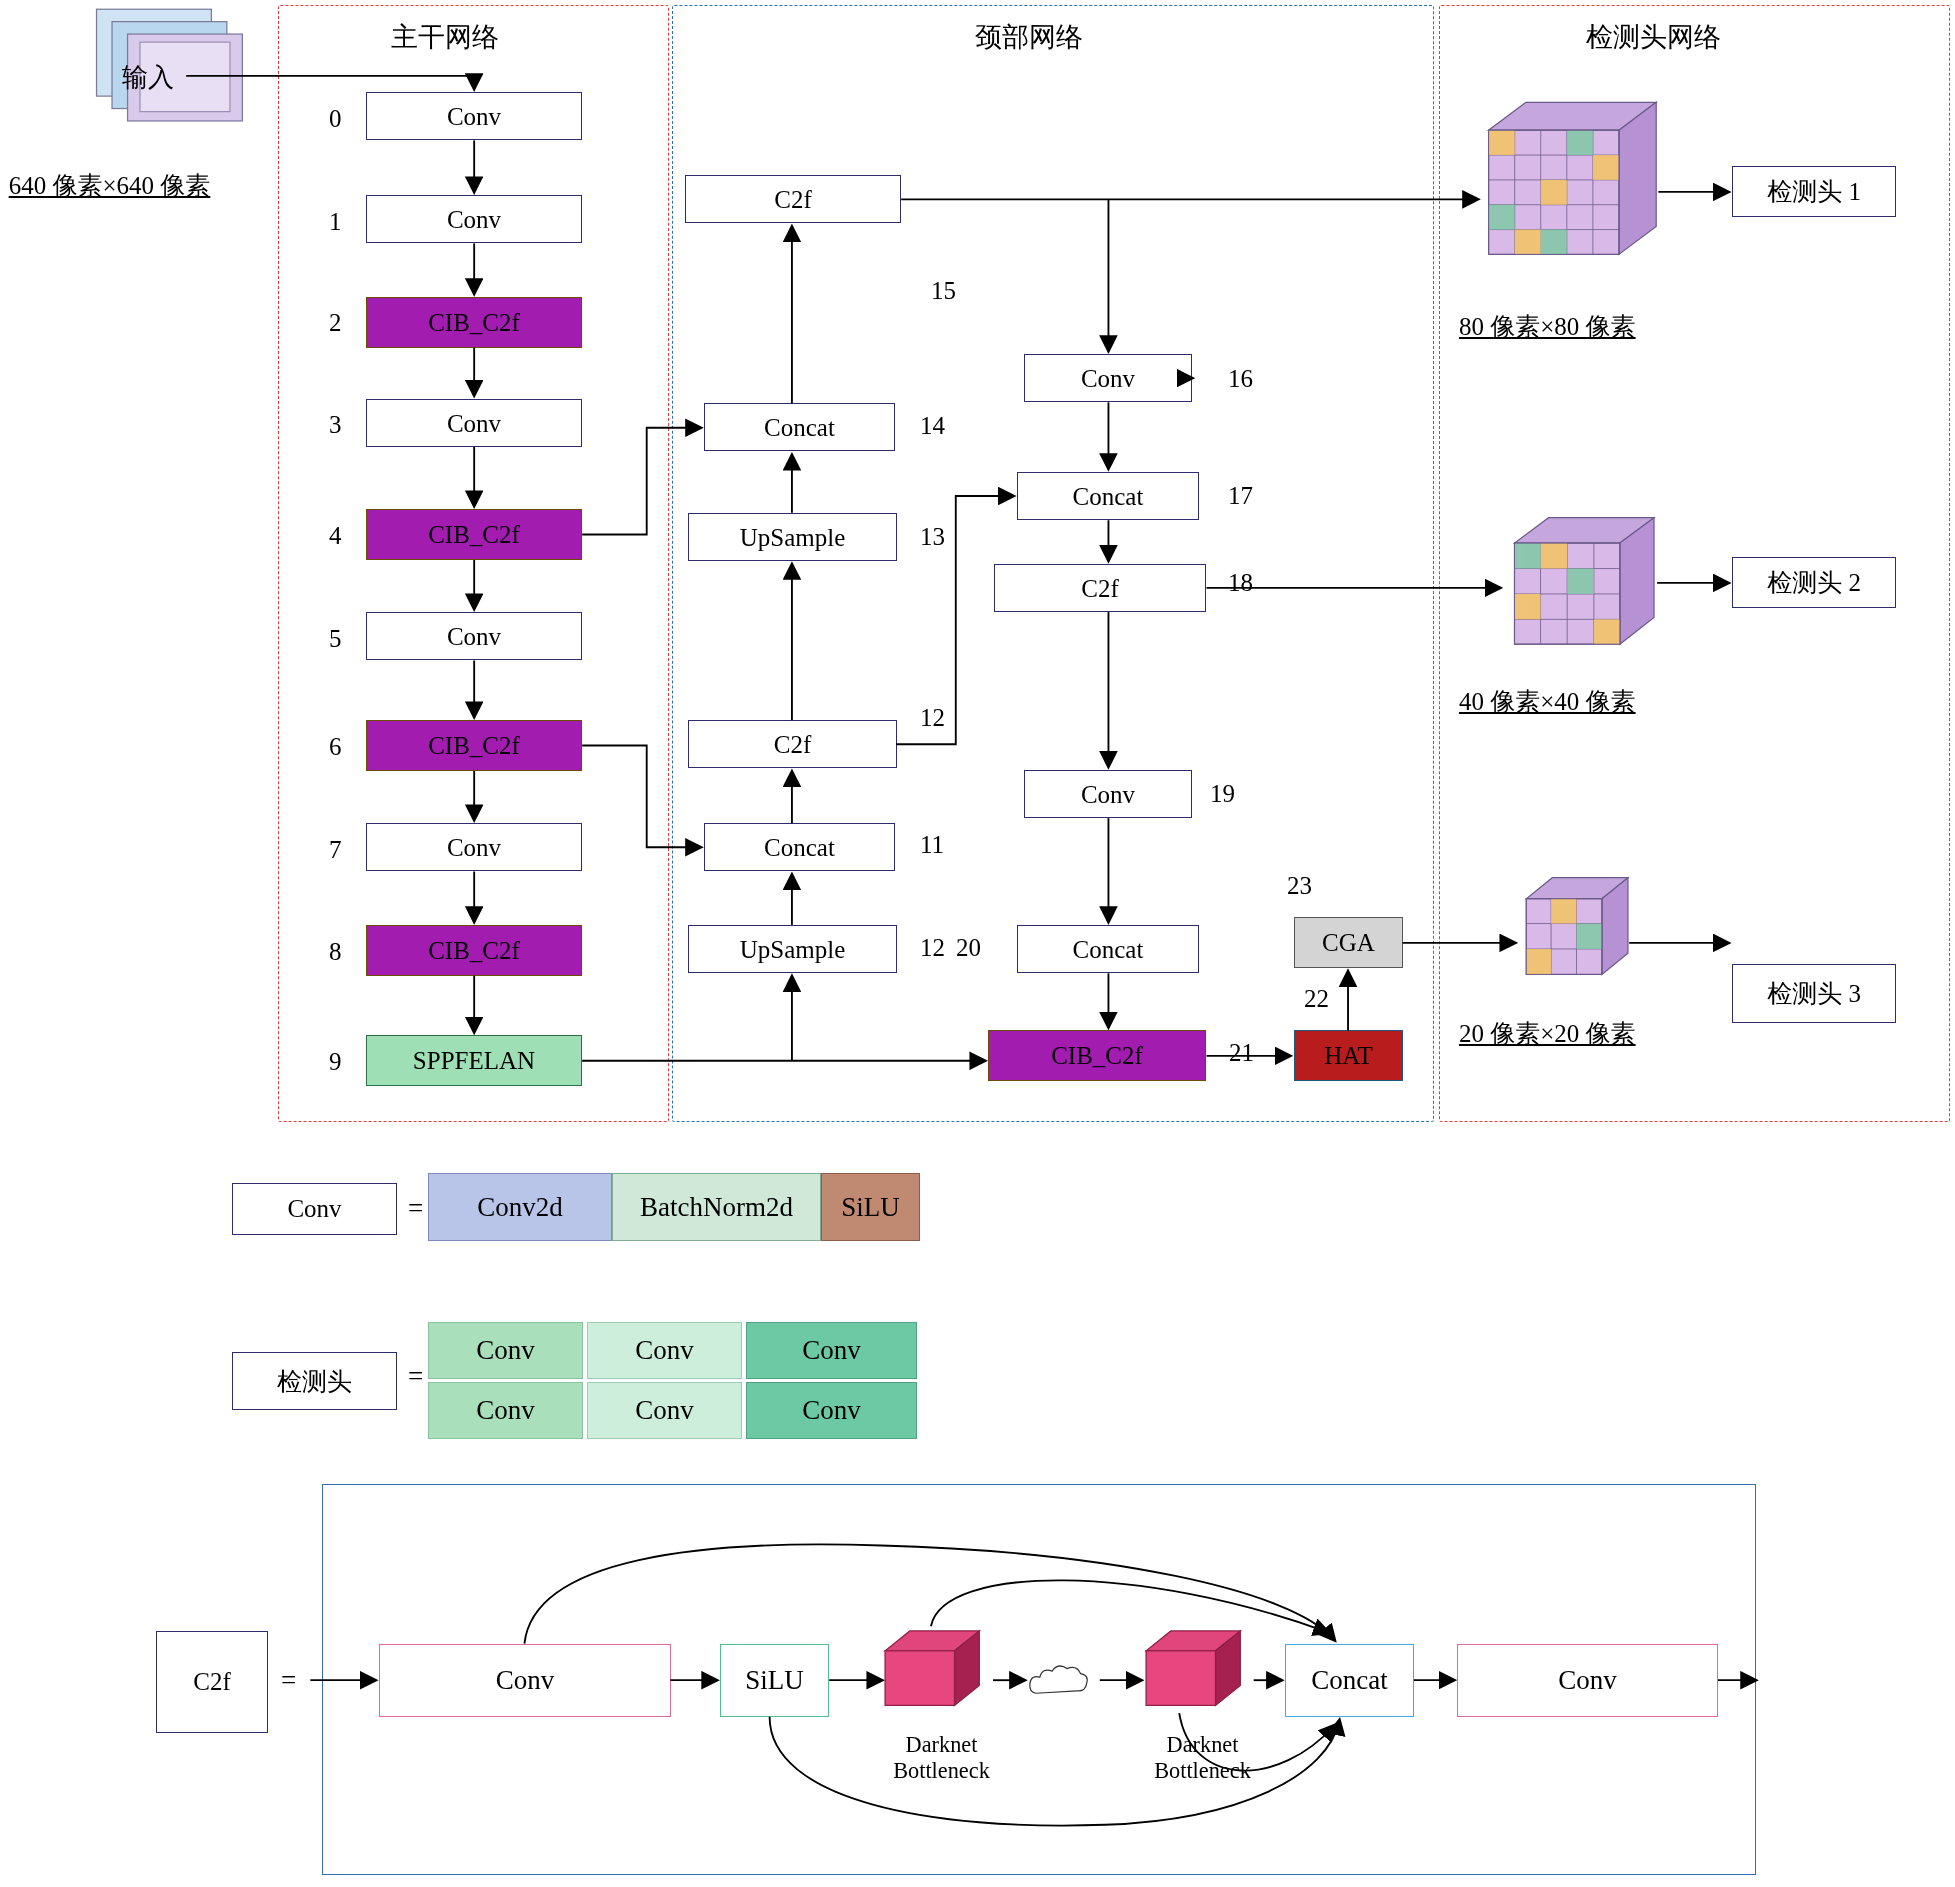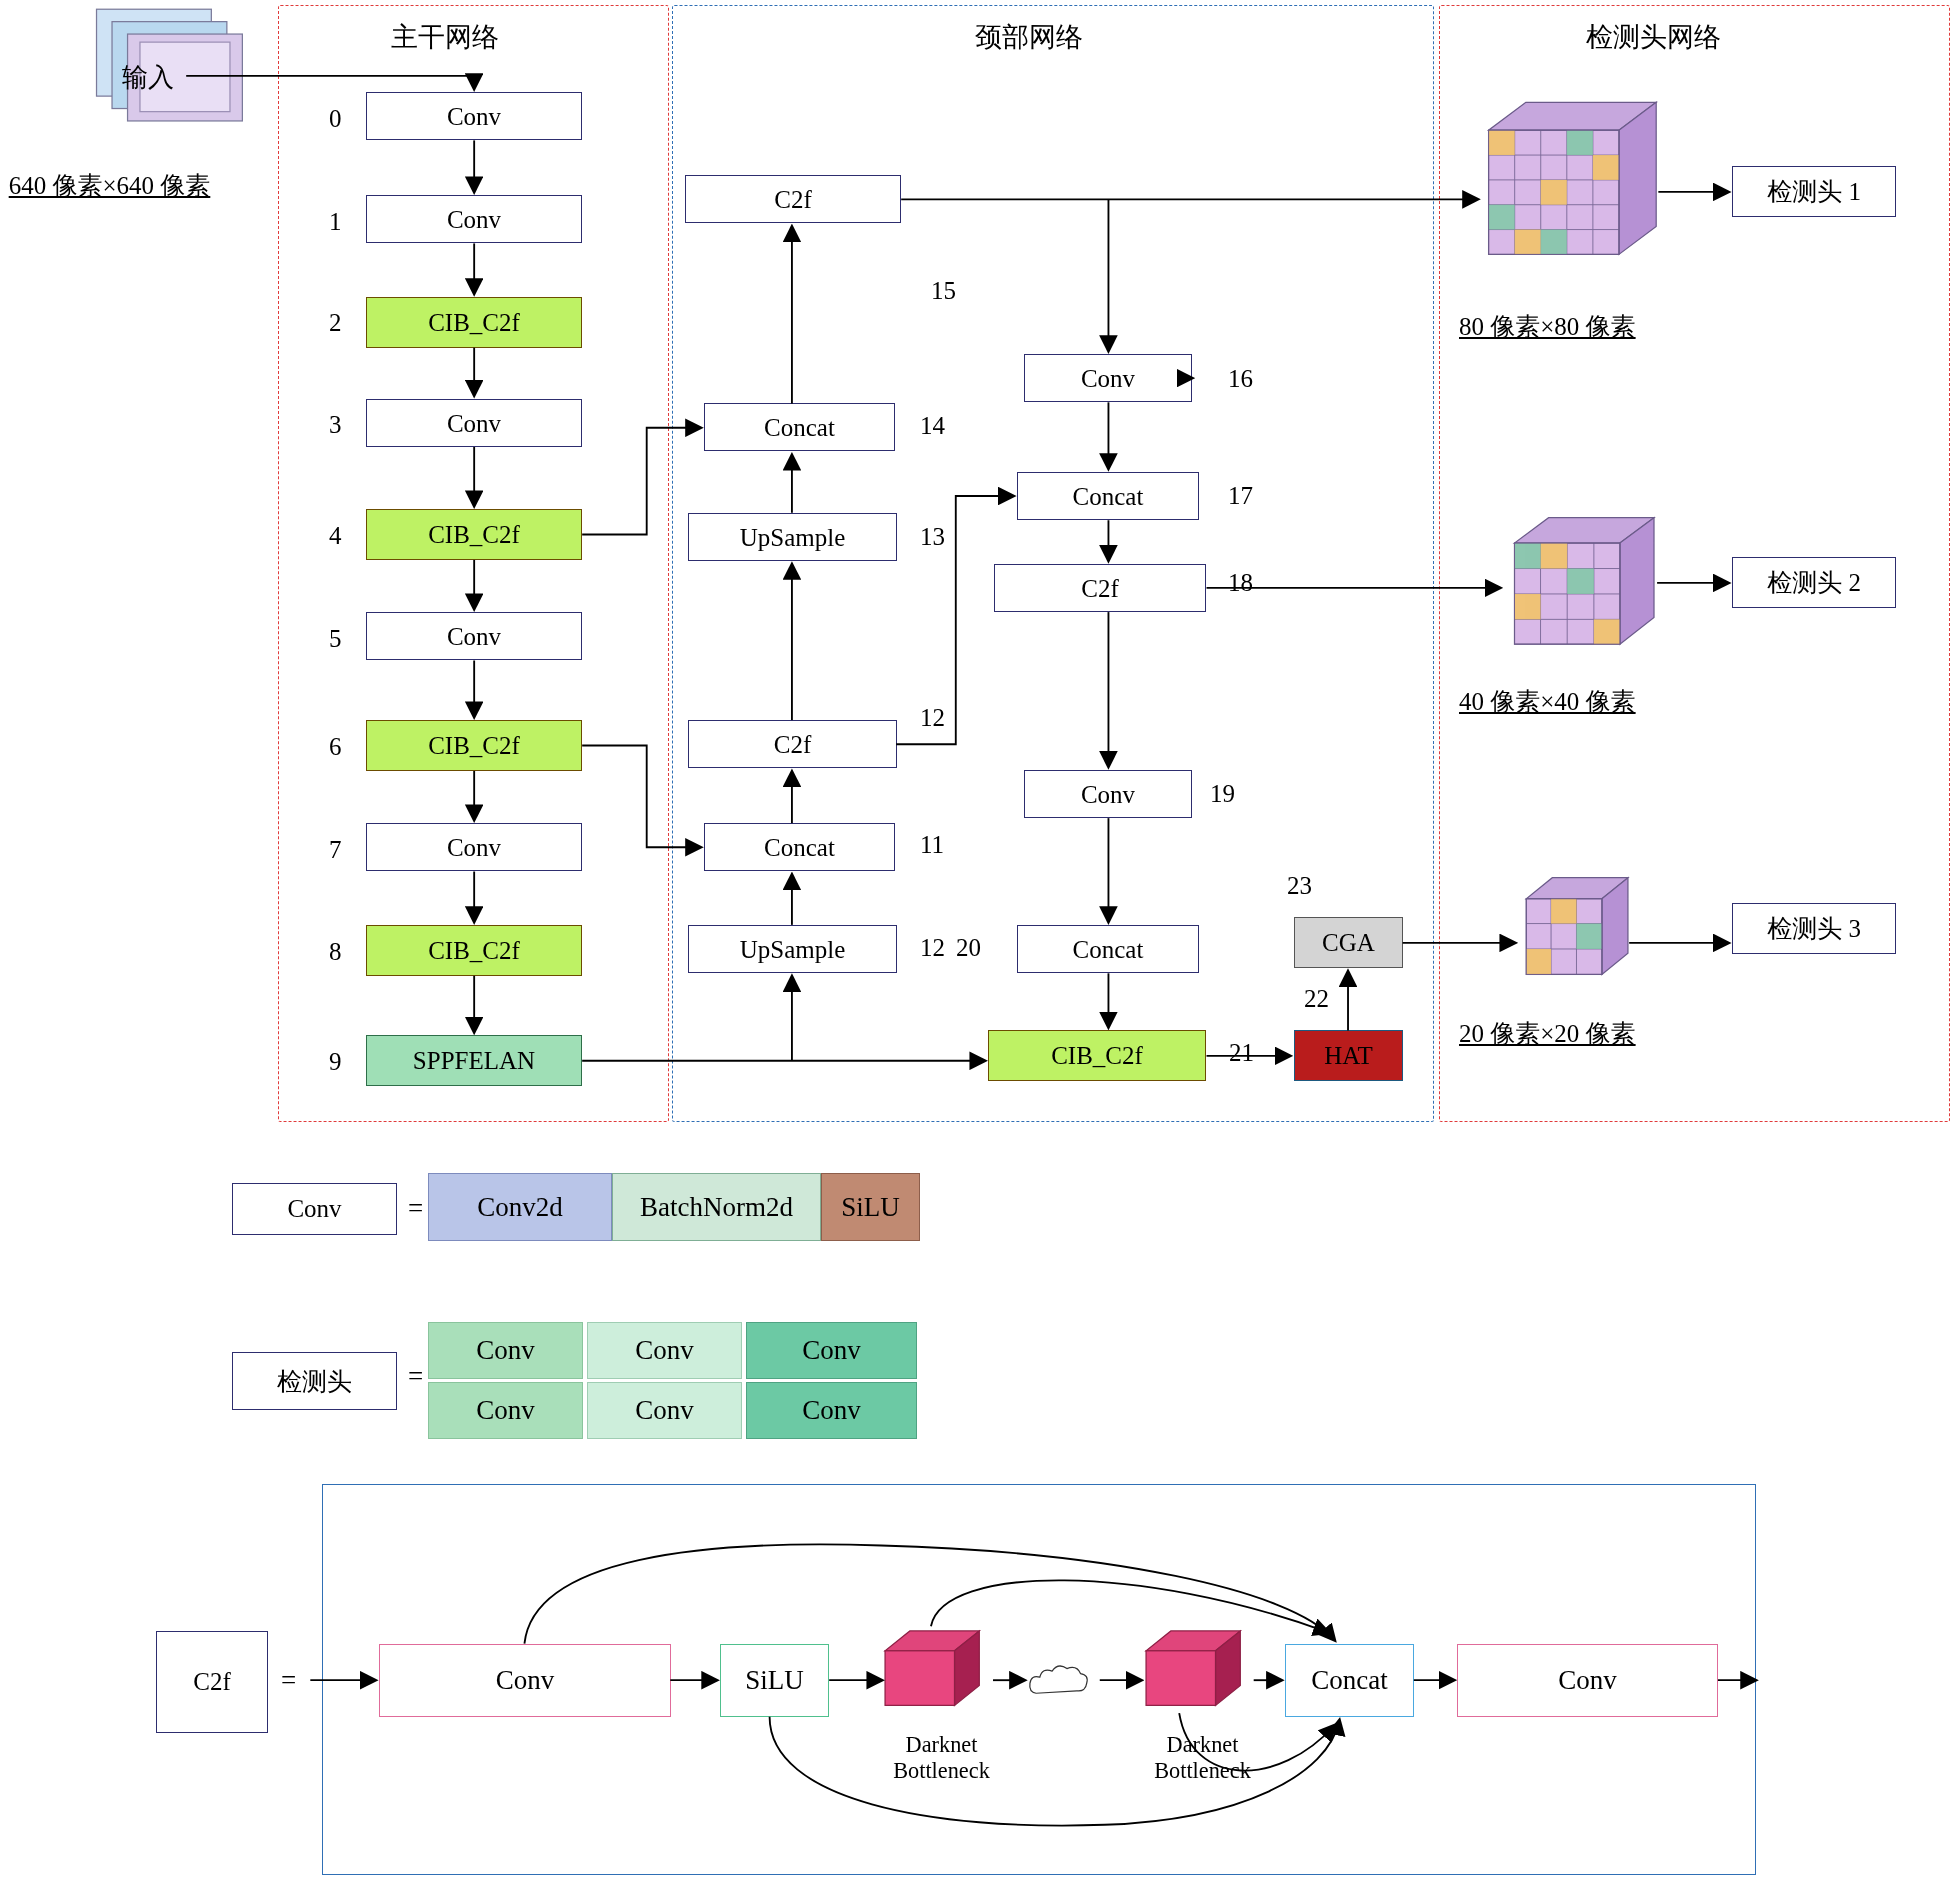--- a/index.html
+++ b/index.html
@@ -33,21 +33,21 @@
     box-sizing: border-box;
     border: 1.2px solid #2d2d6e;
     background: #ffffff;
     display: flex;
     align-items: center;
     justify-content: center;
     font-size: 25px;
     line-height: 1;
     white-space: nowrap;
   }
-  .orange { background: #bef264; border-color: #6b4c00; }
+  .orange { background: #a21caf; border-color: #6b4c00; }
   .green  { background: #9fdfb6; border-color: #2e6e49; }
   .blue   { background: #b91c1c; border-color: #1d5a80; }
   .grey   { background: #d4d4d4; border-color: #555; }
   .label {
     position: absolute;
     font-size: 25px;
     white-space: nowrap;
     line-height: 1;
   }
   .title {
@@ -286,21 +286,21 @@
       </g>
       <g fill="#7fc9a6" opacity="0.85">
         <rect x="99" y="88" width="41" height="41"></rect>
       </g>
       <g stroke="#6b5b8a" stroke-width="1.5" fill="none">
         <rect x="18" y="48" width="122" height="122"></rect>
       </g>
     </svg>
   </div>
   <div class="capt" style="left:1459px; top:1017px;">20 像素×20 像素</div>
-  <div class="box" style="left:1732px; top:903px; width:164px; height:51px;">检测头 3</div>
+  <div class="box" style="left:1732px; top:964px; width:164px; height:59px;">检测头 3</div>
 
   <div class="legendbox" style="left:232px; top:1183px; width:165px; height:52px; background:#fff;">Conv</div>
   <div class="eq" style="left:408px; top:1193px;">=</div>
   <div class="subbox" style="left:428px; top:1173px; width:184px; height:68px; background:#b9c5e8; border:1.2px solid #7d8bbd;">Conv2d</div>
   <div class="subbox" style="left:612px; top:1173px; width:209px; height:68px; background:#cfe8d8; border:1.2px solid #7fae95;">BatchNorm2d</div>
   <div class="subbox" style="left:821px; top:1173px; width:99px; height:68px; background:#c08a72; border:1.2px solid #8d5e4b;">SiLU</div>
 
   <div class="legendbox" style="left:232px; top:1352px; width:165px; height:58px; background:#fff;">检测头</div>
   <div class="eq" style="left:408px; top:1361px;">=</div>
   <div class="subbox" style="left:428px; top:1322px; width:155px; height:57px; background:#a9dfba; border:1.2px solid #8ac49d;">Conv</div>

